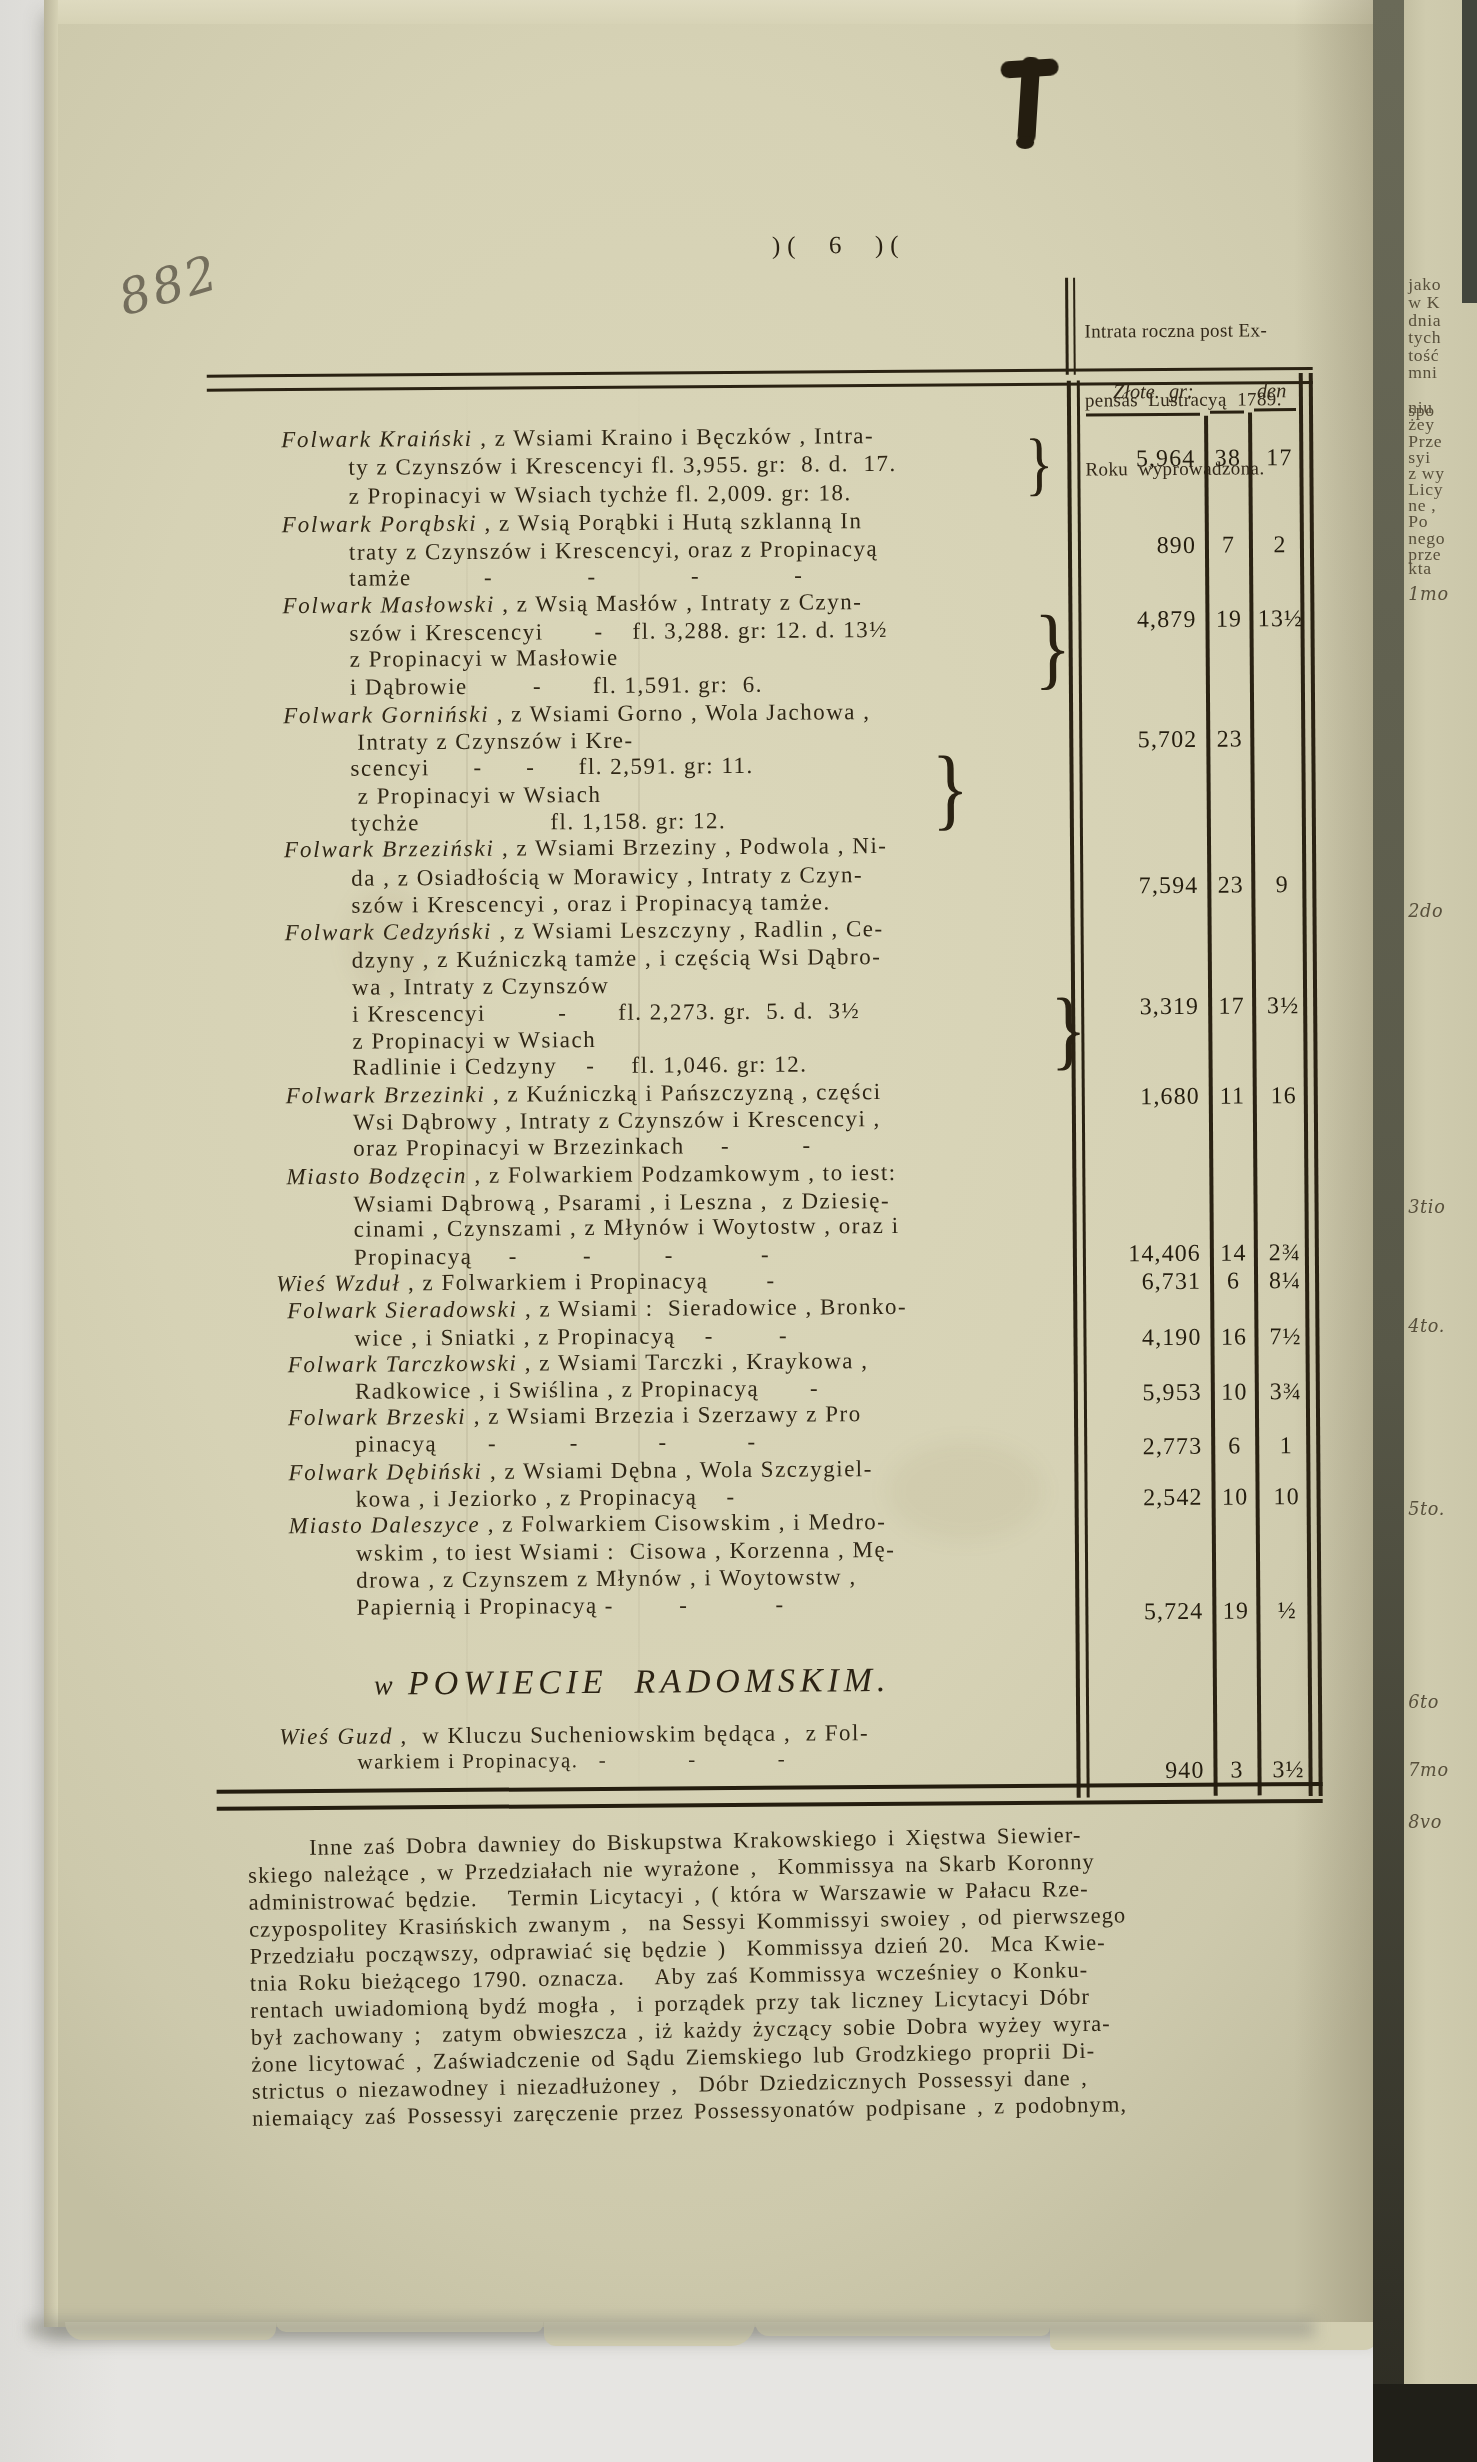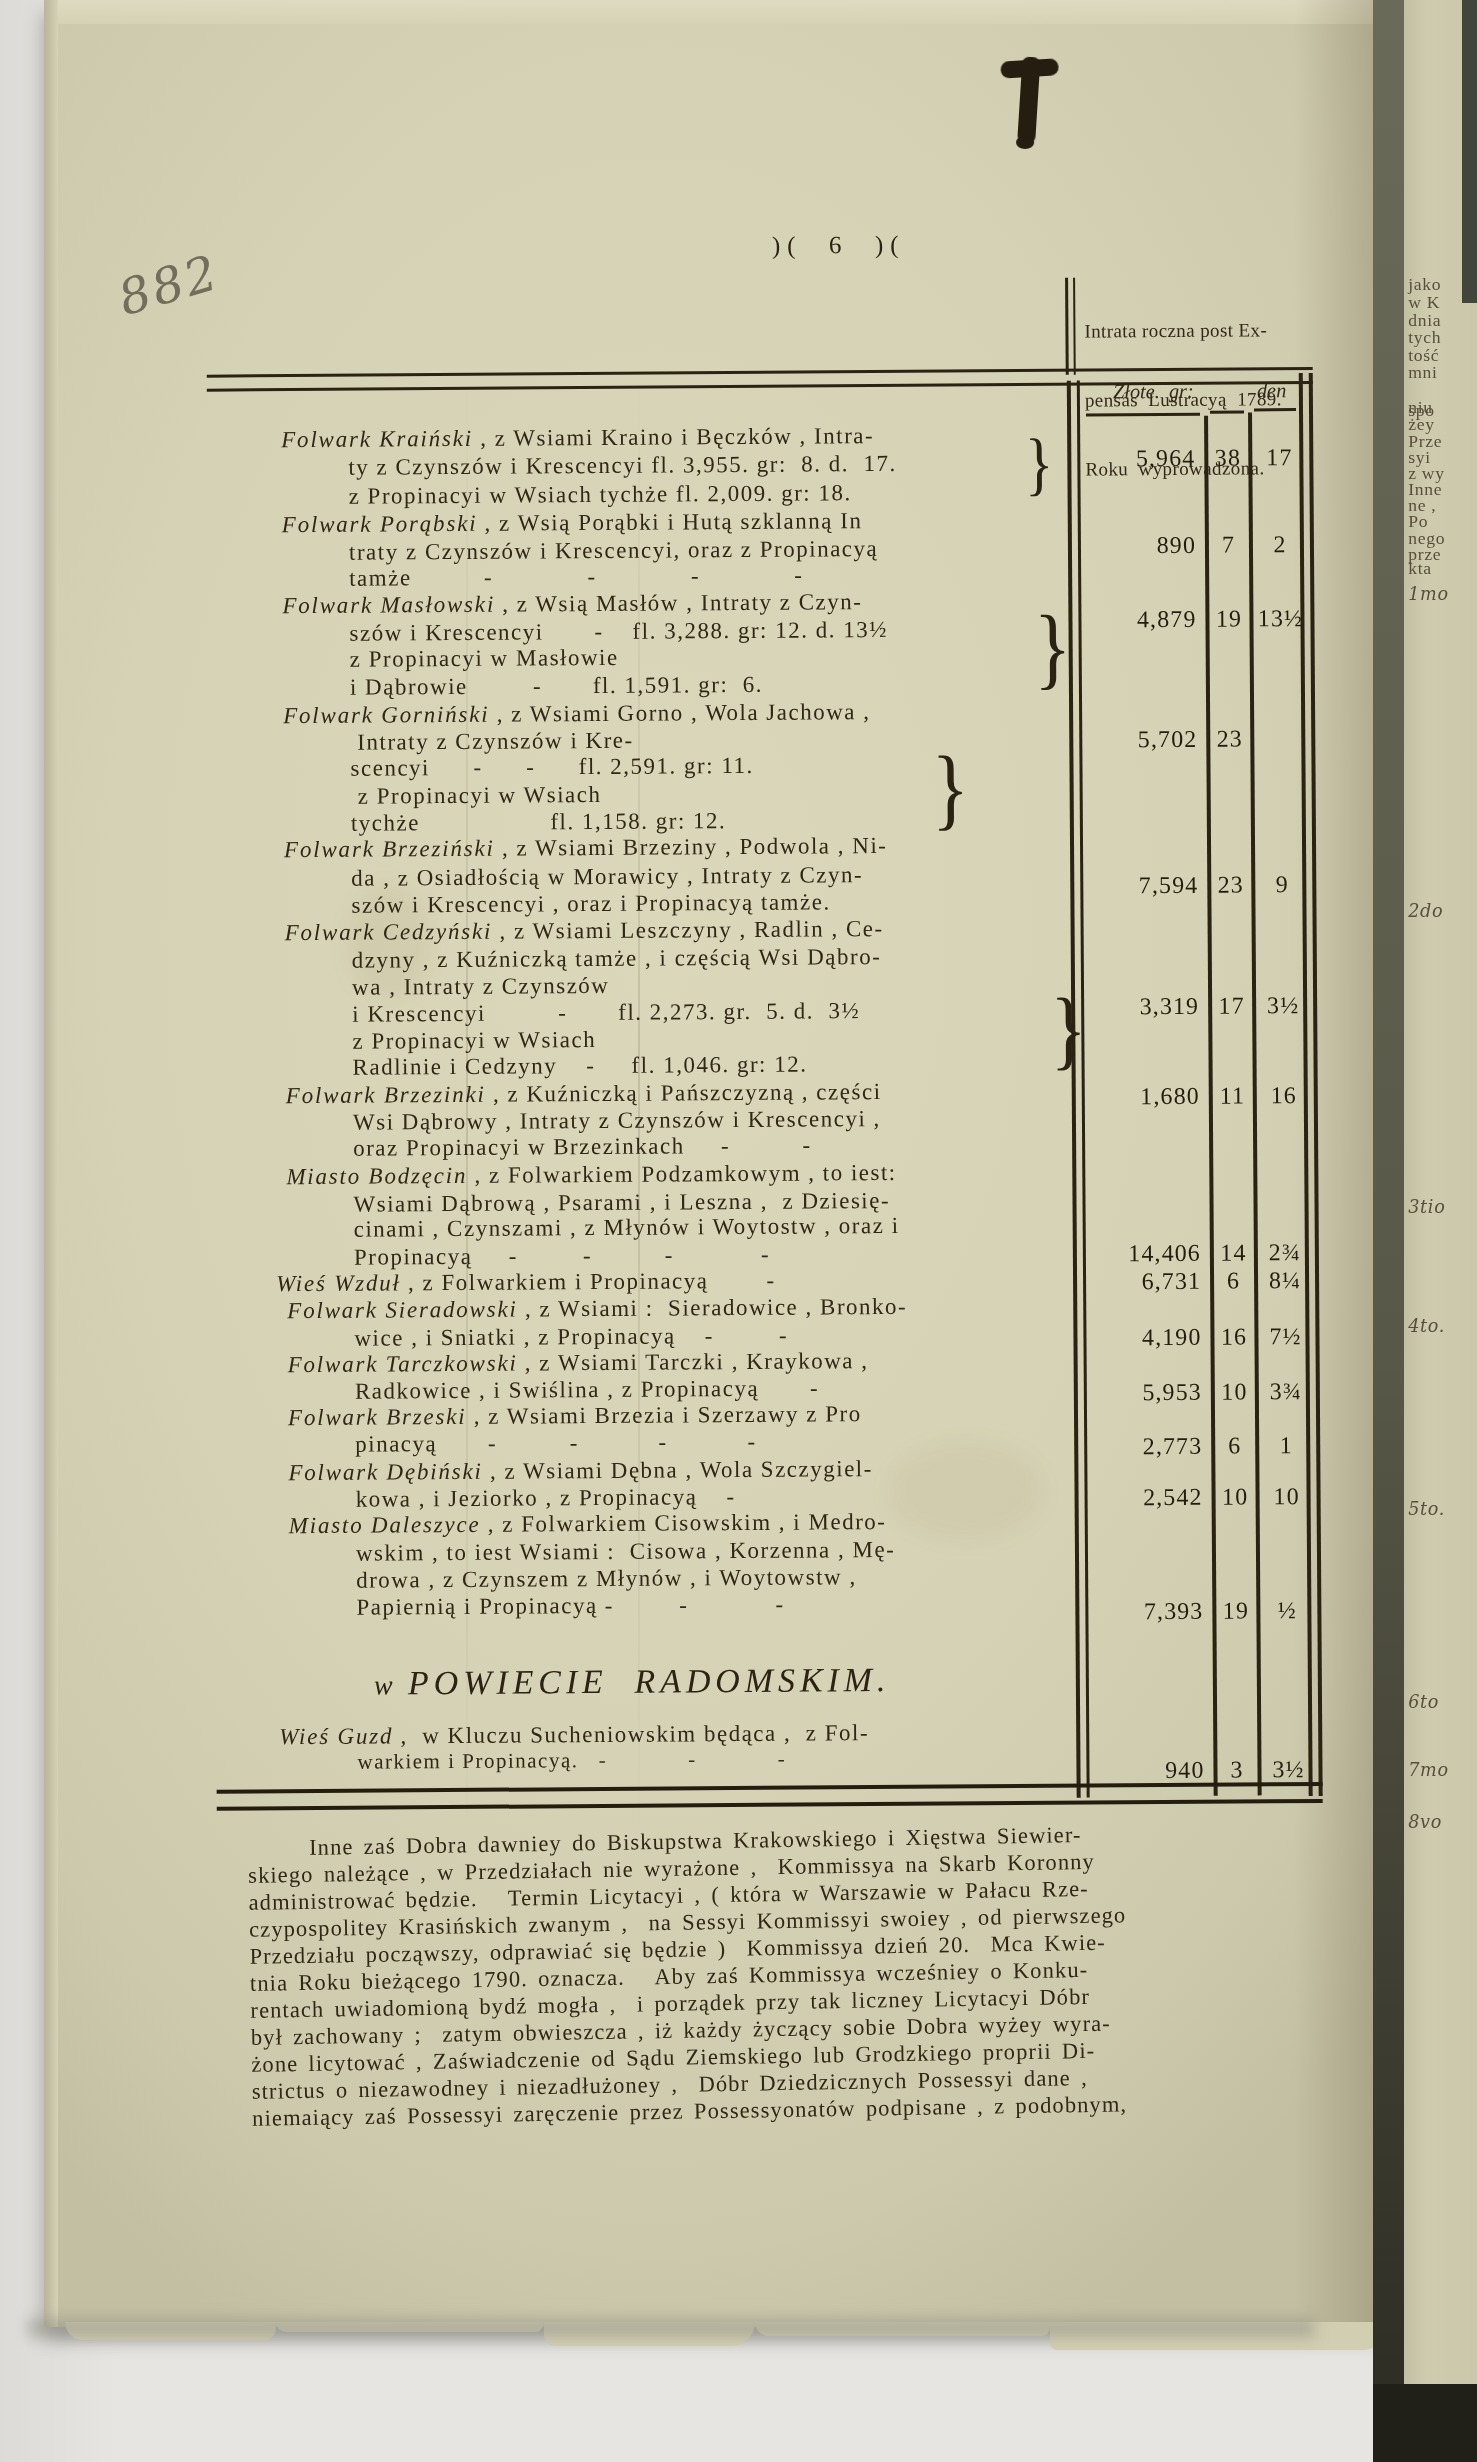--- a/index.html
+++ b/index.html
@@ -94,21 +94,21 @@
     <span class="nextpage-frag" style="top:310px">dnia</span>
     <span class="nextpage-frag" style="top:327px">tych</span>
     <span class="nextpage-frag" style="top:345px">tość</span>
     <span class="nextpage-frag" style="top:362px">mni</span>
     <span class="nextpage-frag" style="top:400px">spo</span>
     <span class="nextpage-frag" style="top:397px">niu</span>
     <span class="nextpage-frag" style="top:414px">żey</span>
     <span class="nextpage-frag" style="top:431px">Prze</span>
     <span class="nextpage-frag" style="top:447px">syi</span>
     <span class="nextpage-frag" style="top:463px">z wy</span>
-    <span class="nextpage-frag" style="top:479px">Inne</span>
+    <span class="nextpage-frag" style="top:479px">Licy</span>
     <span class="nextpage-frag" style="top:495px">ne ,</span>
     <span class="nextpage-frag" style="top:511px">Po</span>
     <span class="nextpage-frag" style="top:528px">nego</span>
     <span class="nextpage-frag" style="top:544px">prze</span>
     <span class="nextpage-frag" style="top:558px">kta</span>
     <span class="nextpage-frag nextpage-ord" style="top:584px">1mo</span>
     <span class="nextpage-frag nextpage-ord" style="top:901px">2do</span>
     <span class="nextpage-frag nextpage-ord" style="top:1197px">3tio</span>
     <span class="nextpage-frag nextpage-ord" style="top:1316px">4to.</span>
     <span class="nextpage-frag nextpage-ord" style="top:1499px">5to.</span>
@@ -261,21 +261,21 @@
         <span class="zl">2,773</span>
         <span class="gr">6</span>
         <span class="den">1</span>
       </div>
     <div class="vrow" style="top:1487px">
         <span class="zl">2,542</span>
         <span class="gr">10</span>
         <span class="den">10</span>
       </div>
     <div class="vrow" style="top:1601px">
-        <span class="zl">7,393</span>
+        <span class="zl">5,724</span>
         <span class="gr">19</span>
         <span class="den">½</span>
       </div>
     <div class="vrow" style="top:1760px">
         <span class="zl">940</span>
         <span class="gr">3</span>
         <span class="den">3½</span>
       </div>
 
     <div class="sect">

